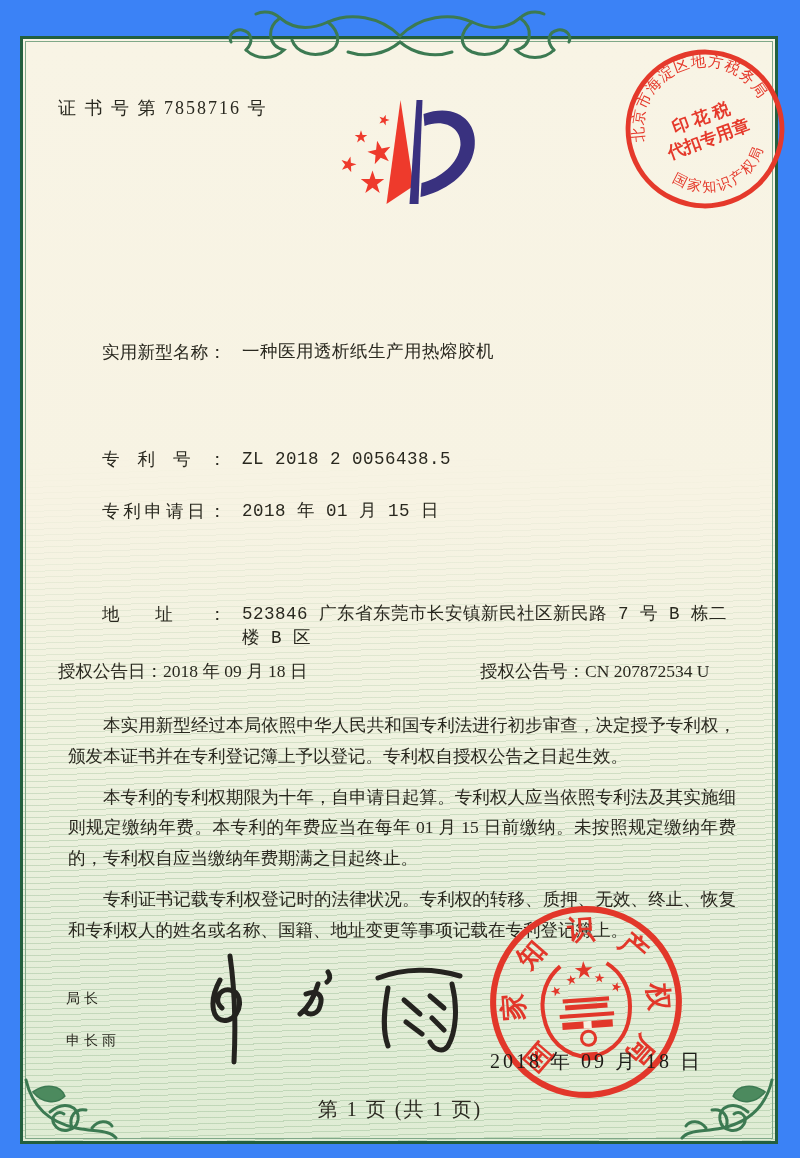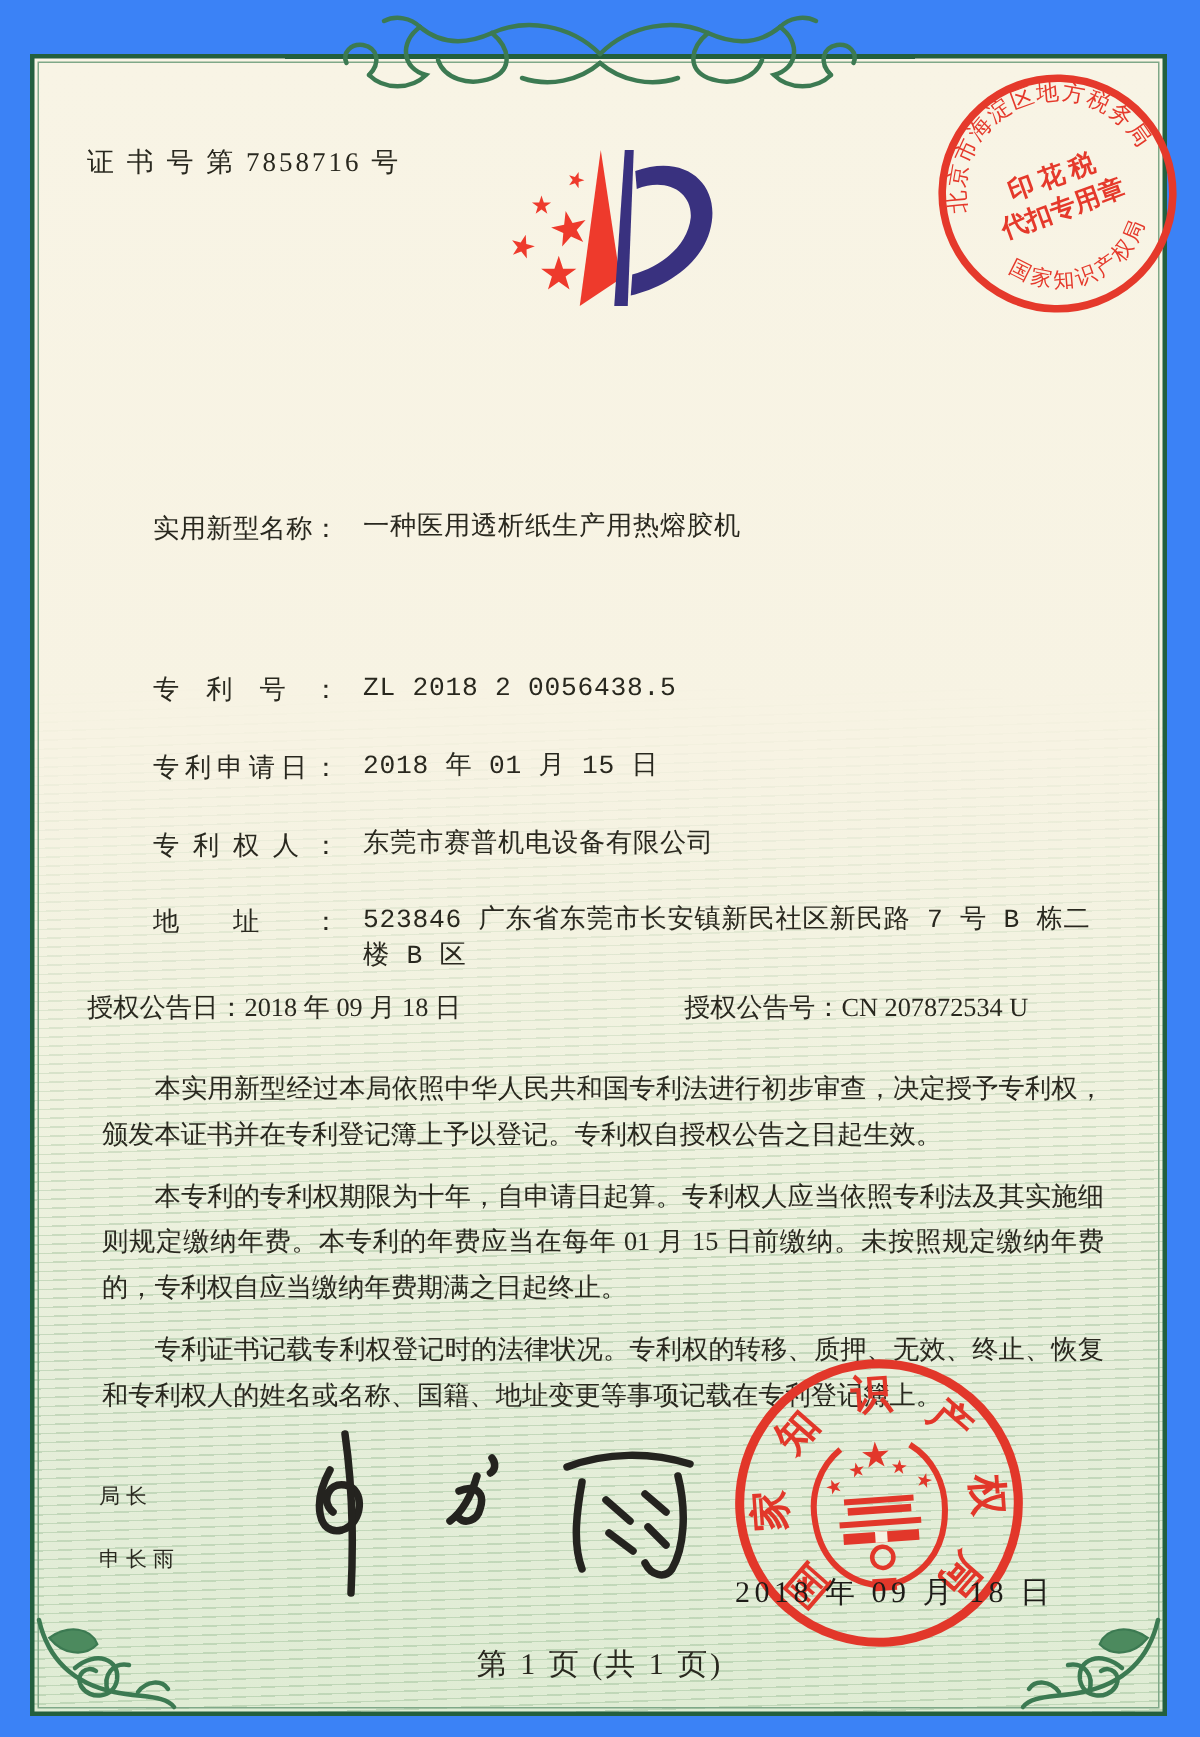--- a/index.html
+++ b/index.html
@@ -22,21 +22,21 @@
   }
   .frame{position:absolute;left:20px;top:36px;right:22px;bottom:14px;border:3px solid #235f3e;pointer-events:none;}
   .frame-inner{position:absolute;inset:2px;border:1px solid #7fa888;}
   .abs{position:absolute;}
   .cert-no{left:58px;top:96px;font-size:18px;letter-spacing:2px;white-space:pre;}
   .title{left:0;top:228px;width:100%;text-align:center;font-size:44px;font-weight:bold;letter-spacing:10px;}
   .field-row{position:absolute;left:58px;right:56px;display:flex;align-items:flex-start;font-size:17.5px;line-height:24px;margin-left:44px;}
   .f-label{width:124px;flex:0 0 124px;text-align:justify;text-align-last:justify;-moz-text-align-last:justify;}
   .f-value{flex:1;padding-left:16px;letter-spacing:.5px;font-family:Liberation Mono, monospace;}
   .grant-row{position:absolute;left:58px;right:40px;font-size:17.5px;}
-  .grant-right{position:absolute;left:398px;top:0;font-family:Liberation Serif, serif;}
+  .grant-right{position:absolute;left:422px;top:0;font-family:Liberation Serif, serif;}
   .paras{position:absolute;left:58px;right:54px;top:700px;font-size:17.5px;line-height:1.76;text-align:justify;}
   .paras p{margin:10px;text-indent:2em;}
   .officer{position:absolute;left:66px;top:978px;font-size:14px;letter-spacing:4px;line-height:42px;}
   .seal-date{position:absolute;left:490px;top:1048px;font-size:20px;letter-spacing:3px;color:#1d1c18;z-index:6;}
   .footer{position:absolute;left:0;top:1096px;width:100%;text-align:center;font-size:20px;letter-spacing:2px;}
   .logo{position:absolute;left:318px;top:100px;}
   .tax-stamp{position:absolute;left:616px;top:40px;z-index:5;}
   .big-seal{position:absolute;left:480px;top:896px;z-index:5;}
   .signature{position:absolute;left:168px;top:950px;}
   .ornament-top{position:absolute;left:50%;top:8px;transform:translateX(-50%);}
@@ -151,24 +151,20 @@
     <span class="f-value">一种医用透析纸生产用热熔胶机</span>
   </div>
   <div class="field-row" style="top:447px">
     <span class="f-label">专利号：</span>
     <span class="f-value">ZL 2018 2 0056438.5</span>
   </div>
   <div class="field-row" style="top:499px">
     <span class="f-label">专利申请日：</span>
     <span class="f-value">2018 年 01 月 15 日</span>
   </div>
-  <div class="field-row" style="top:551px">
-    <span class="f-label">专利权人：</span>
-    <span class="f-value">东莞市赛普机电设备有限公司</span>
-  </div>
   <div class="field-row" style="top:602px">
     <span class="f-label">地址：</span>
     <span class="f-value">523846 广东省东莞市长安镇新民社区新民路 7 号 B 栋二楼 B 区</span>
   </div>
 
   <div class="grant-row" style="top:659px">
     <span>授权公告日：</span><span>2018 年 09 月 18 日</span>
     <span class="grant-right">
       <span>授权公告号：</span><span>CN 207872534 U</span>
     </span>

